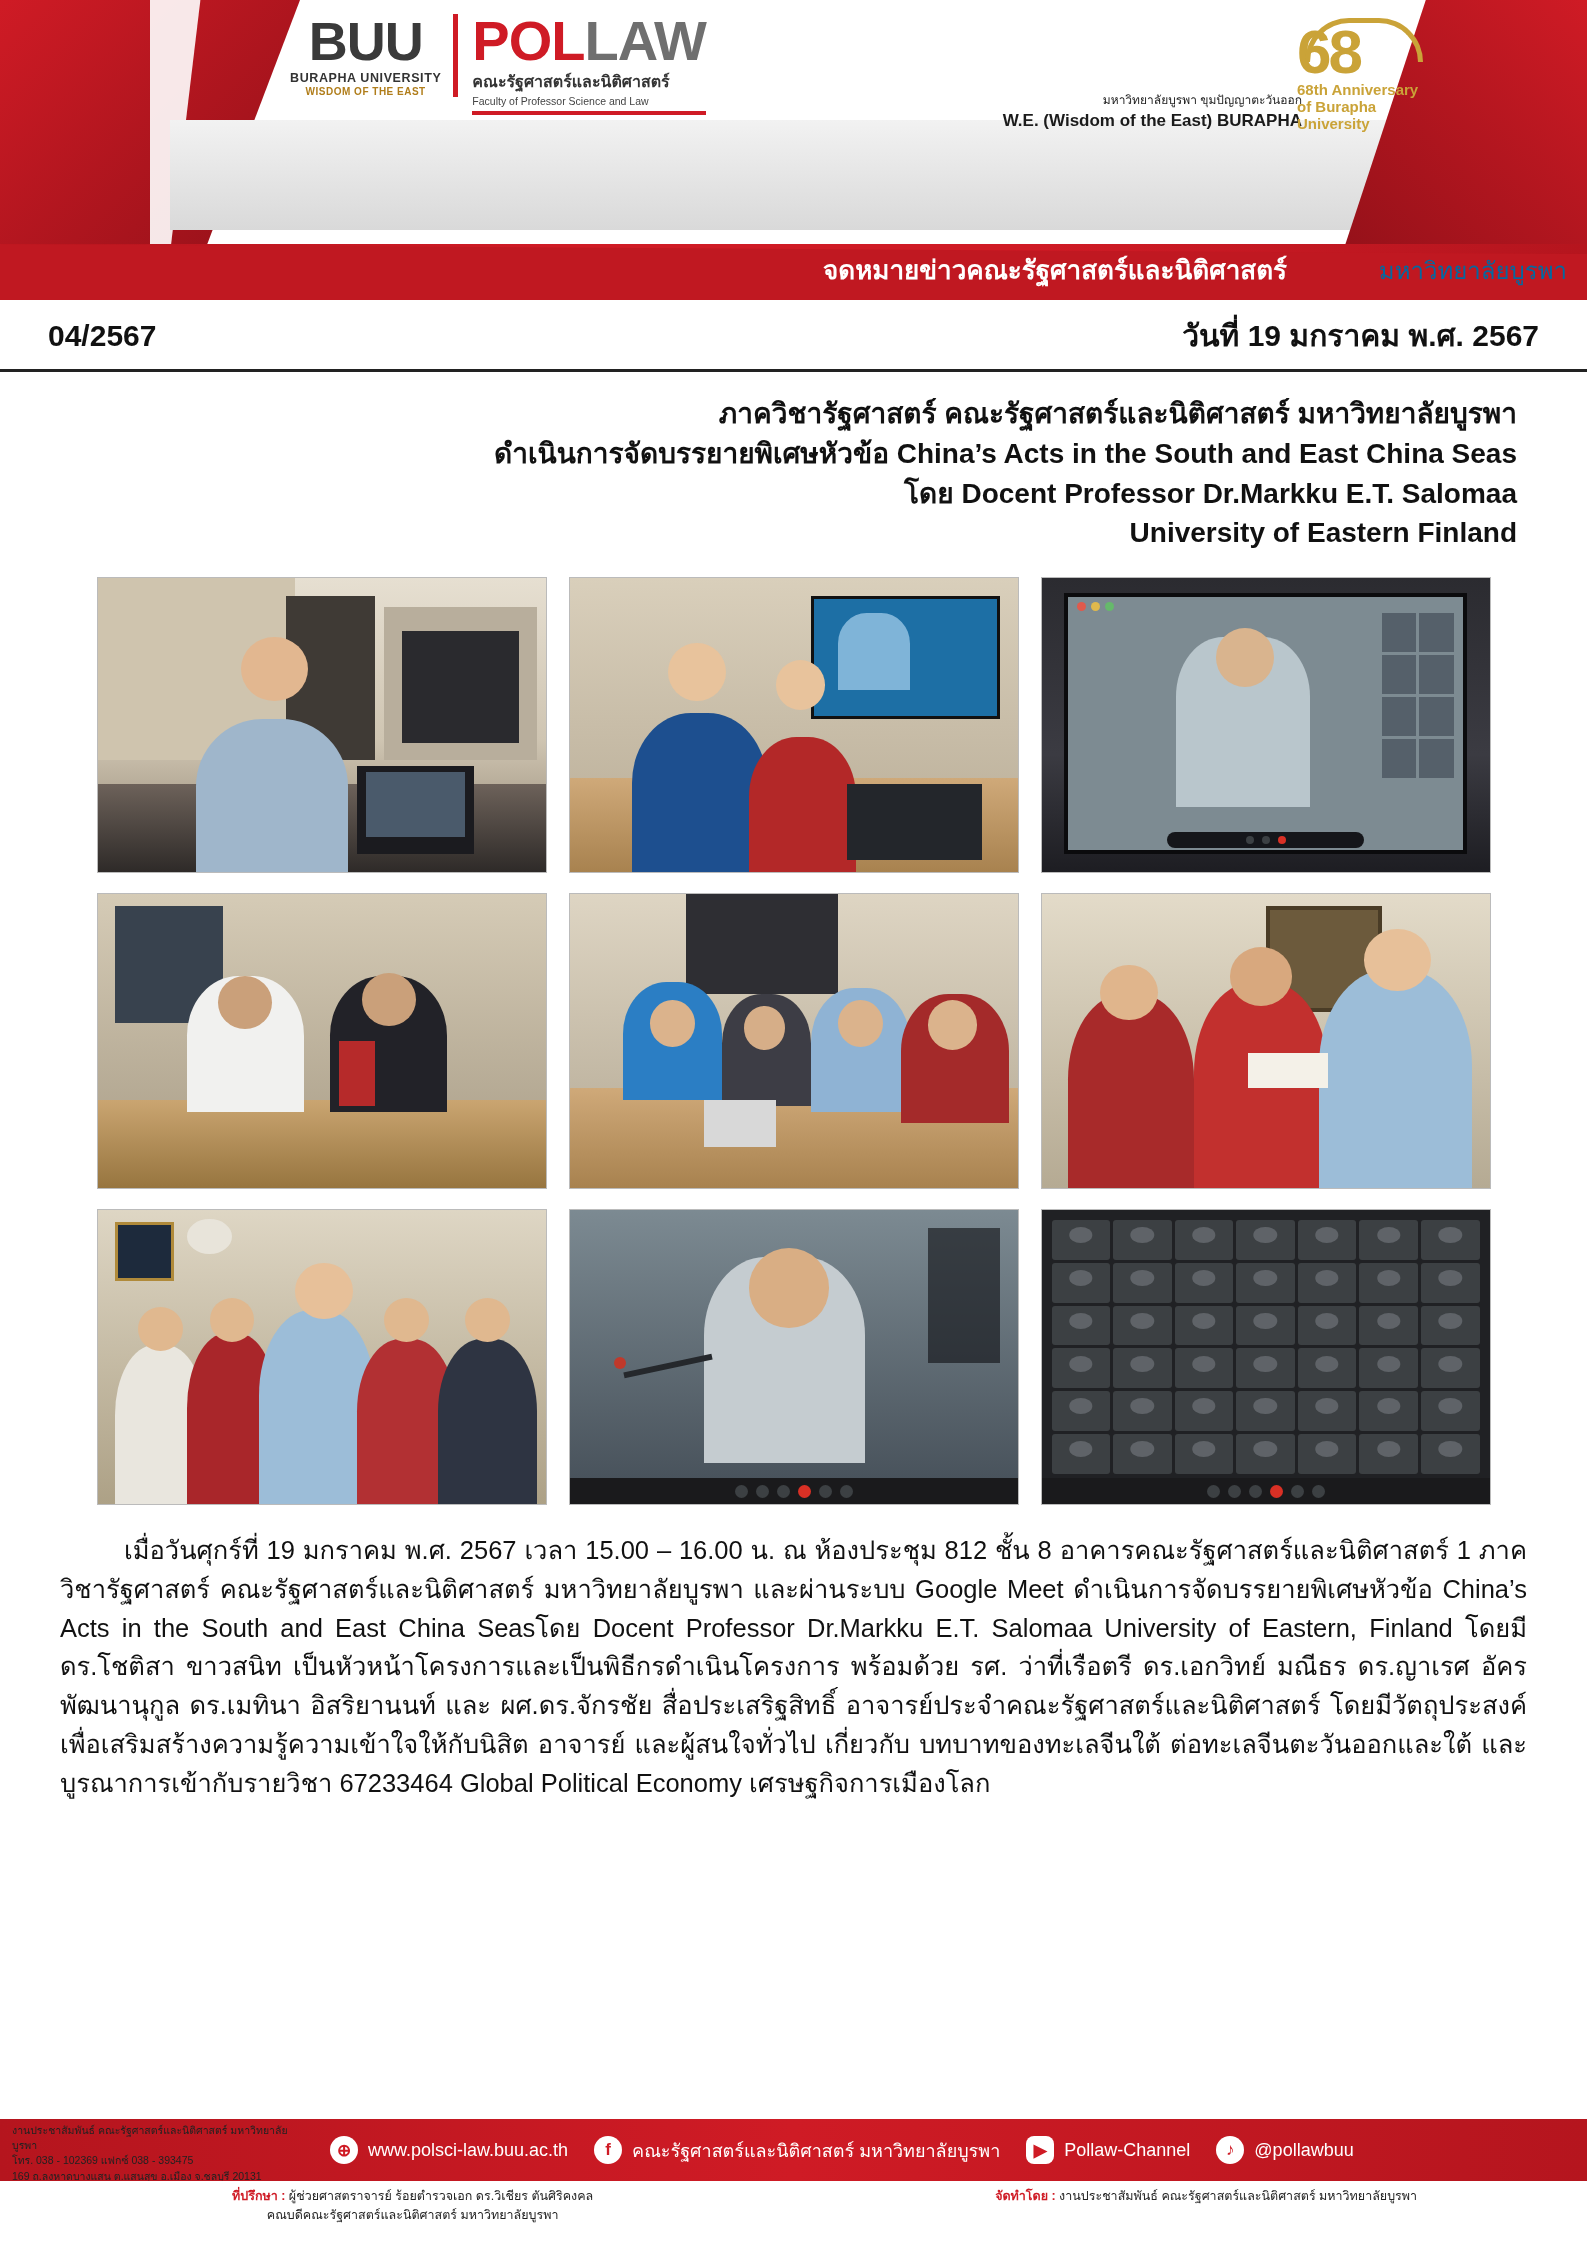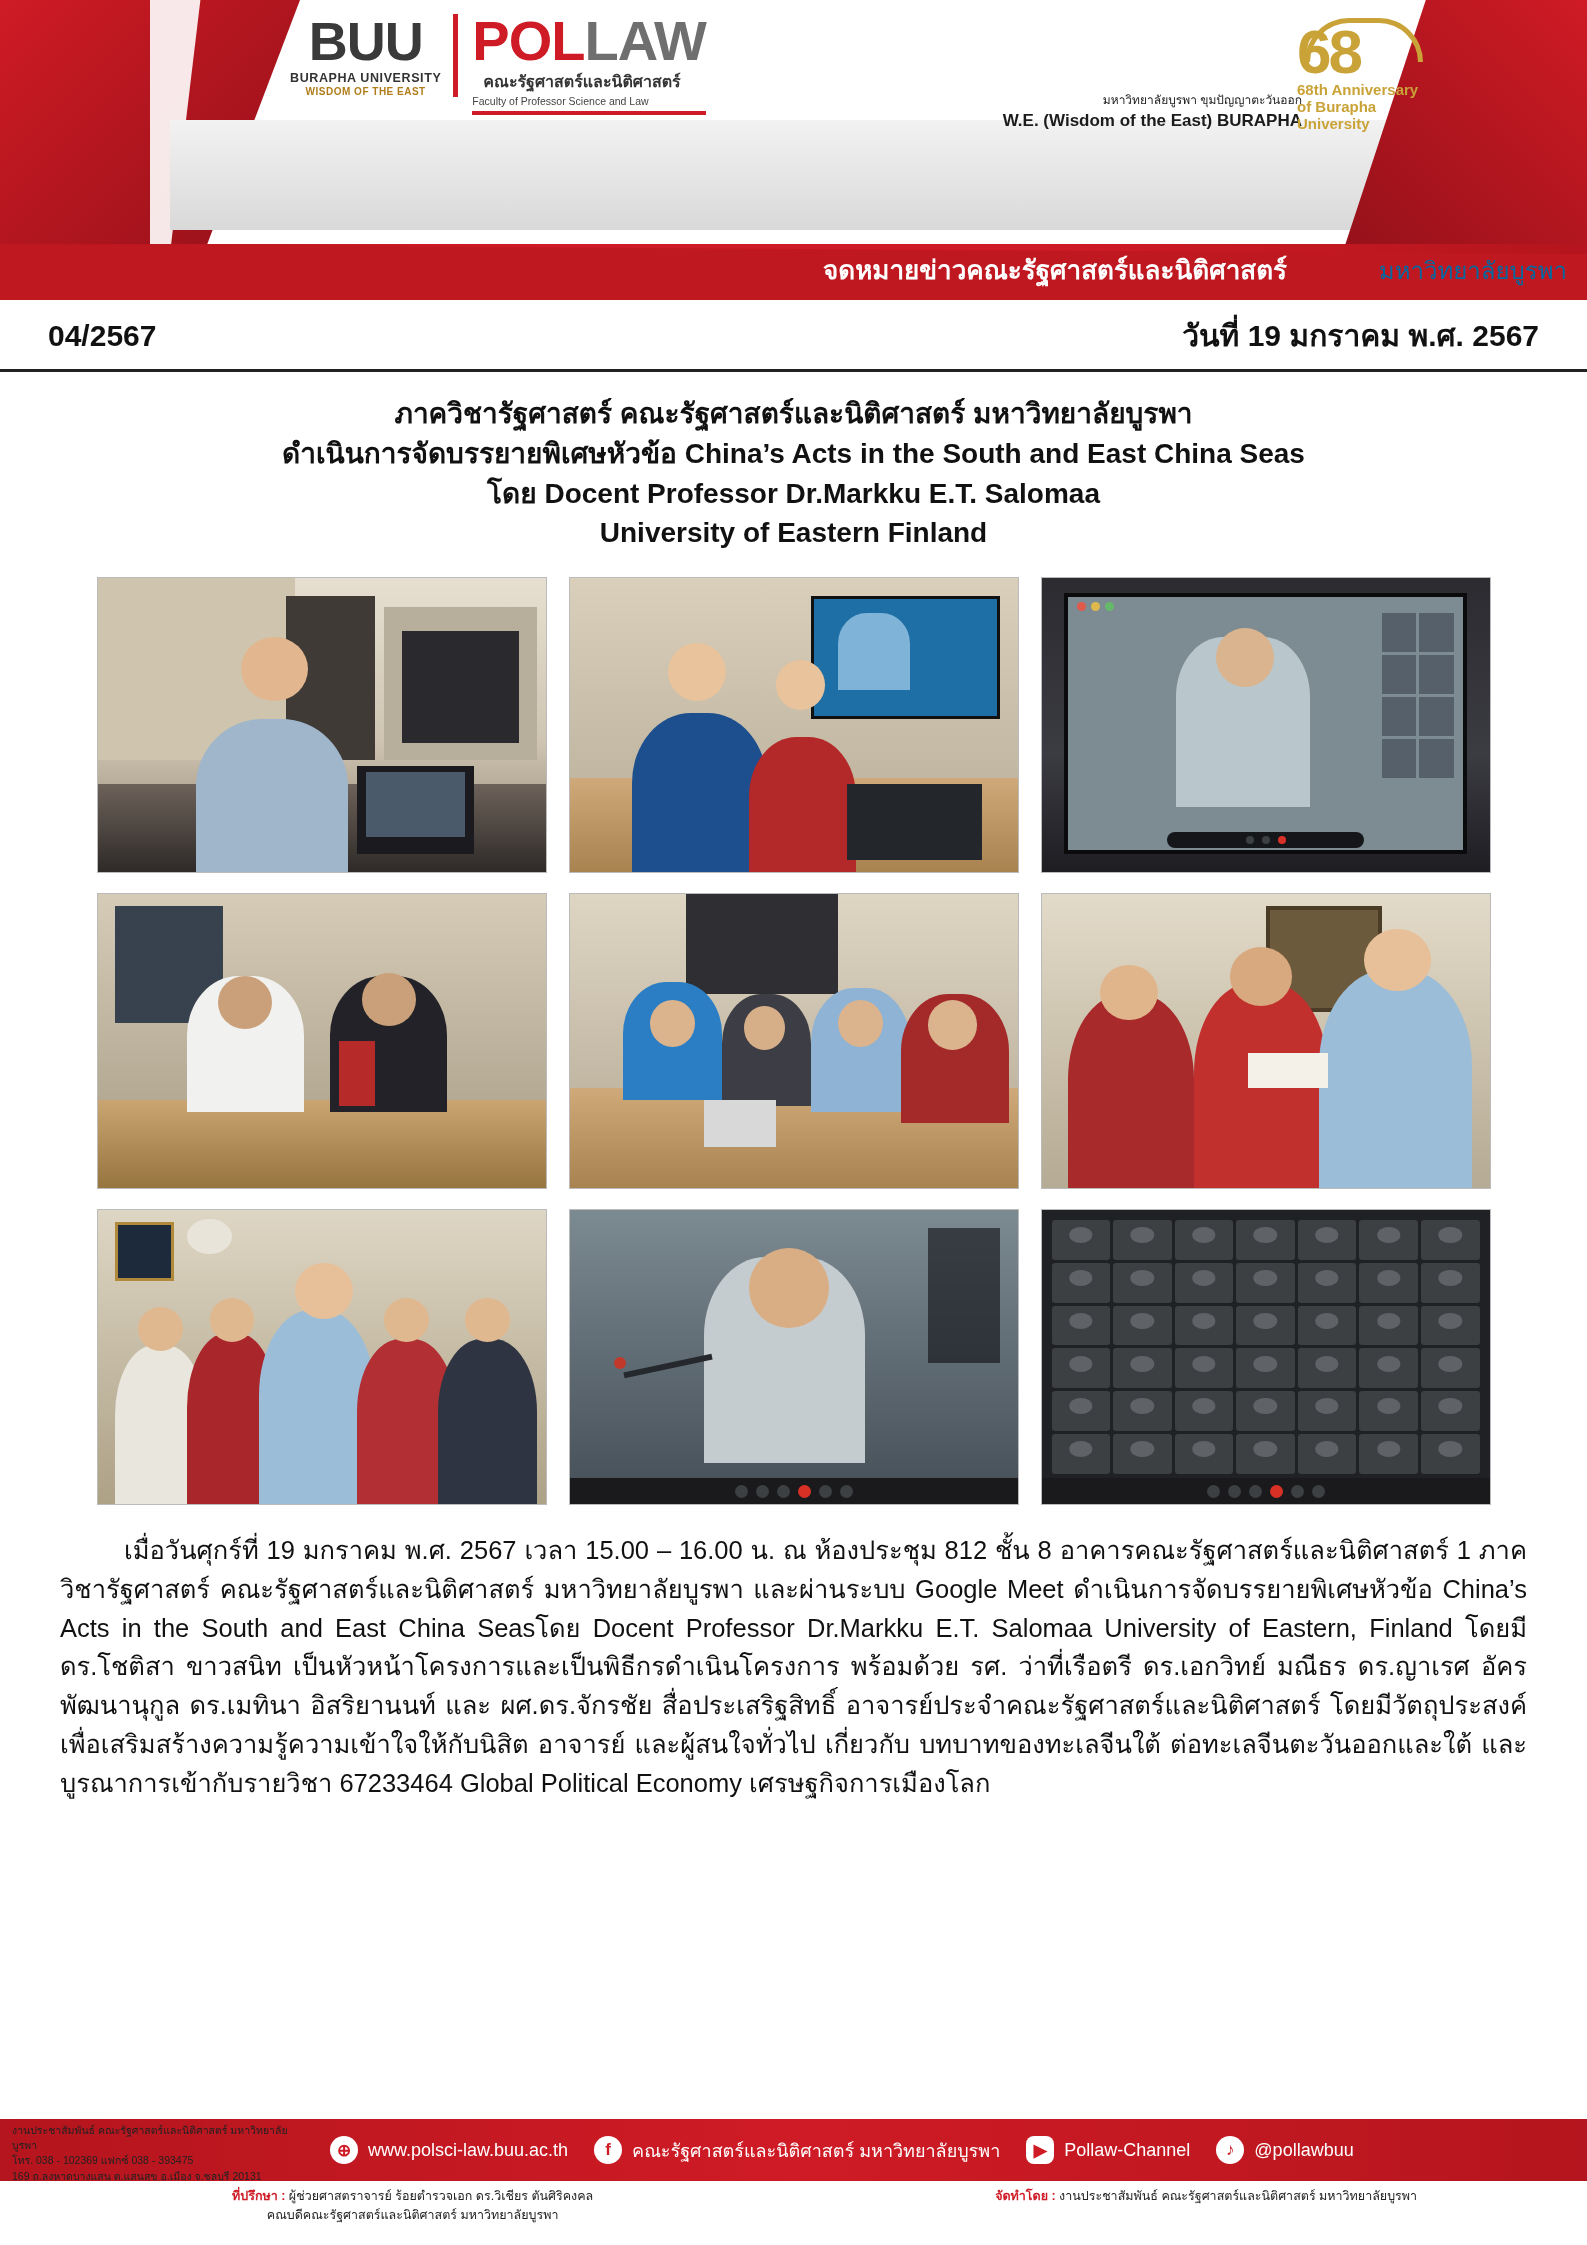--- a/index.html
+++ b/index.html
@@ -100,21 +100,20 @@
     letter-spacing: -1px;
     line-height: .95;
   }
   .logo-pollaw .pol { color: #cf1b25; }
   .logo-pollaw .law { color: #6f6f6f; }
   .logo-pollaw .pl-th {
     font-size: 16px;
     color: #333;
     font-weight: bold;
     margin-top: 2px;
-    margin-left: 11px;
   }
   .logo-pollaw .pl-en {
     font-size: 10.5px;
     color: #444;
     margin-top: 1px;
   }
   .logo-pollaw .pl-rule {
     margin-top: 4px;
     height: 4px;
     background: #cf1b25;
@@ -190,21 +189,21 @@
     justify-content: space-between;
     align-items: center;
     padding: 12px 48px 10px 48px;
     border-bottom: 3px solid #222;
   }
   .issue-no { font-size: 30px; font-weight: bold; color: #111; }
   .issue-date { font-size: 30px; font-weight: bold; color: #111; }
 
   
   .title-block {
-    text-align: center;
+    text-align: right;
     padding: 22px 70px 10px 70px;
   }
   .title-block div {
     font-size: 28px;
     font-weight: bold;
     color: #111;
     line-height: 1.42;
   }
 
   

